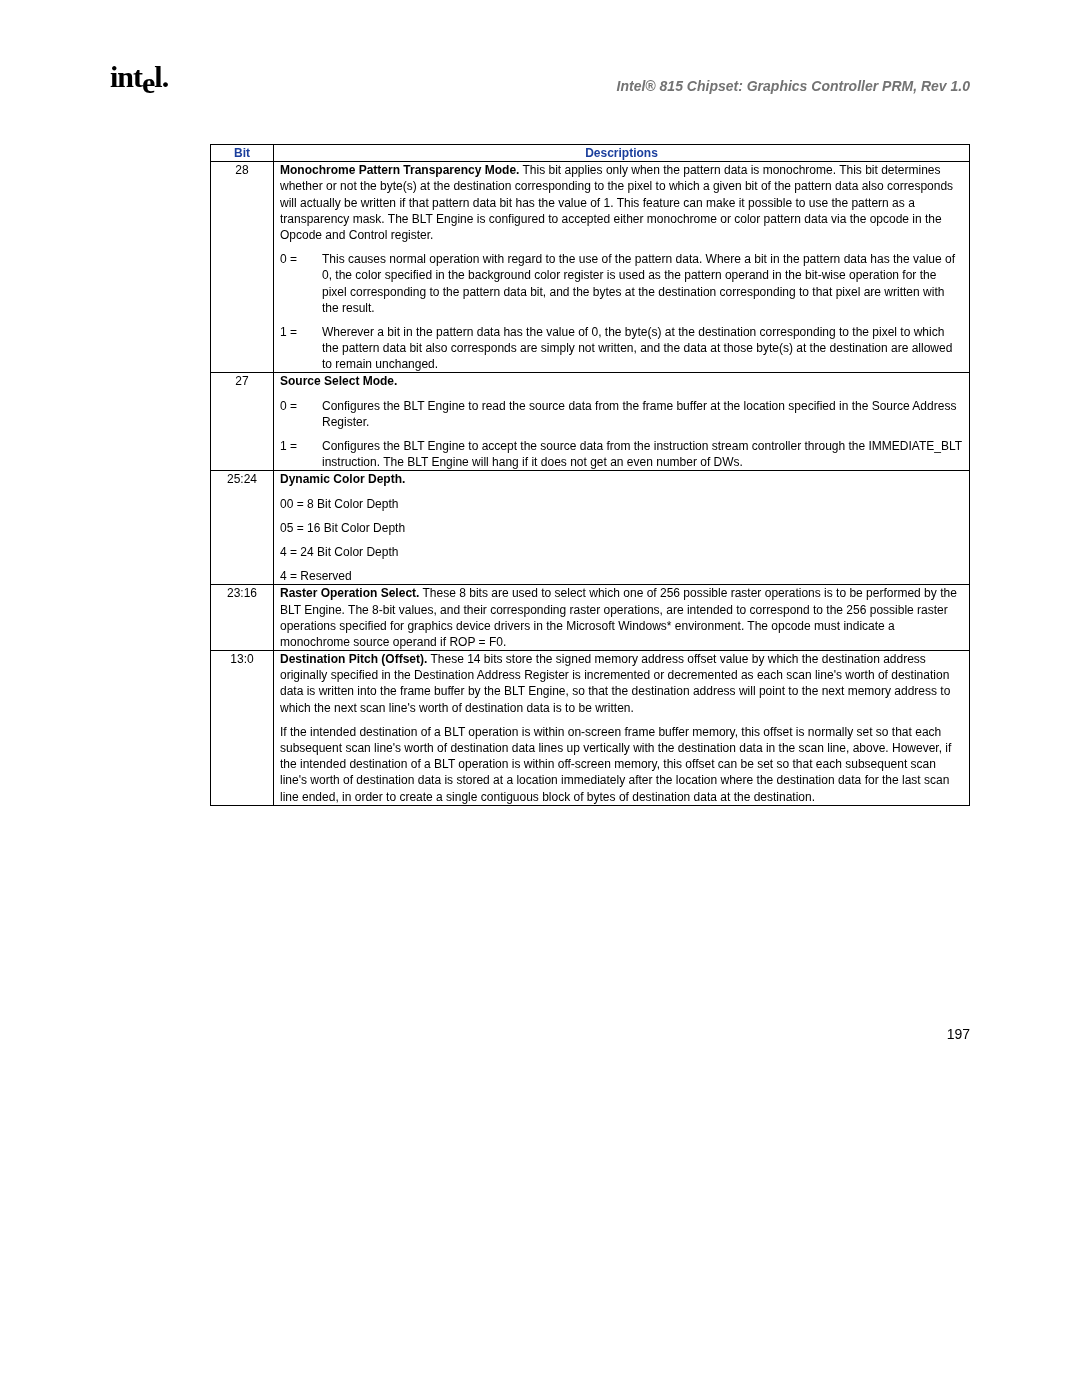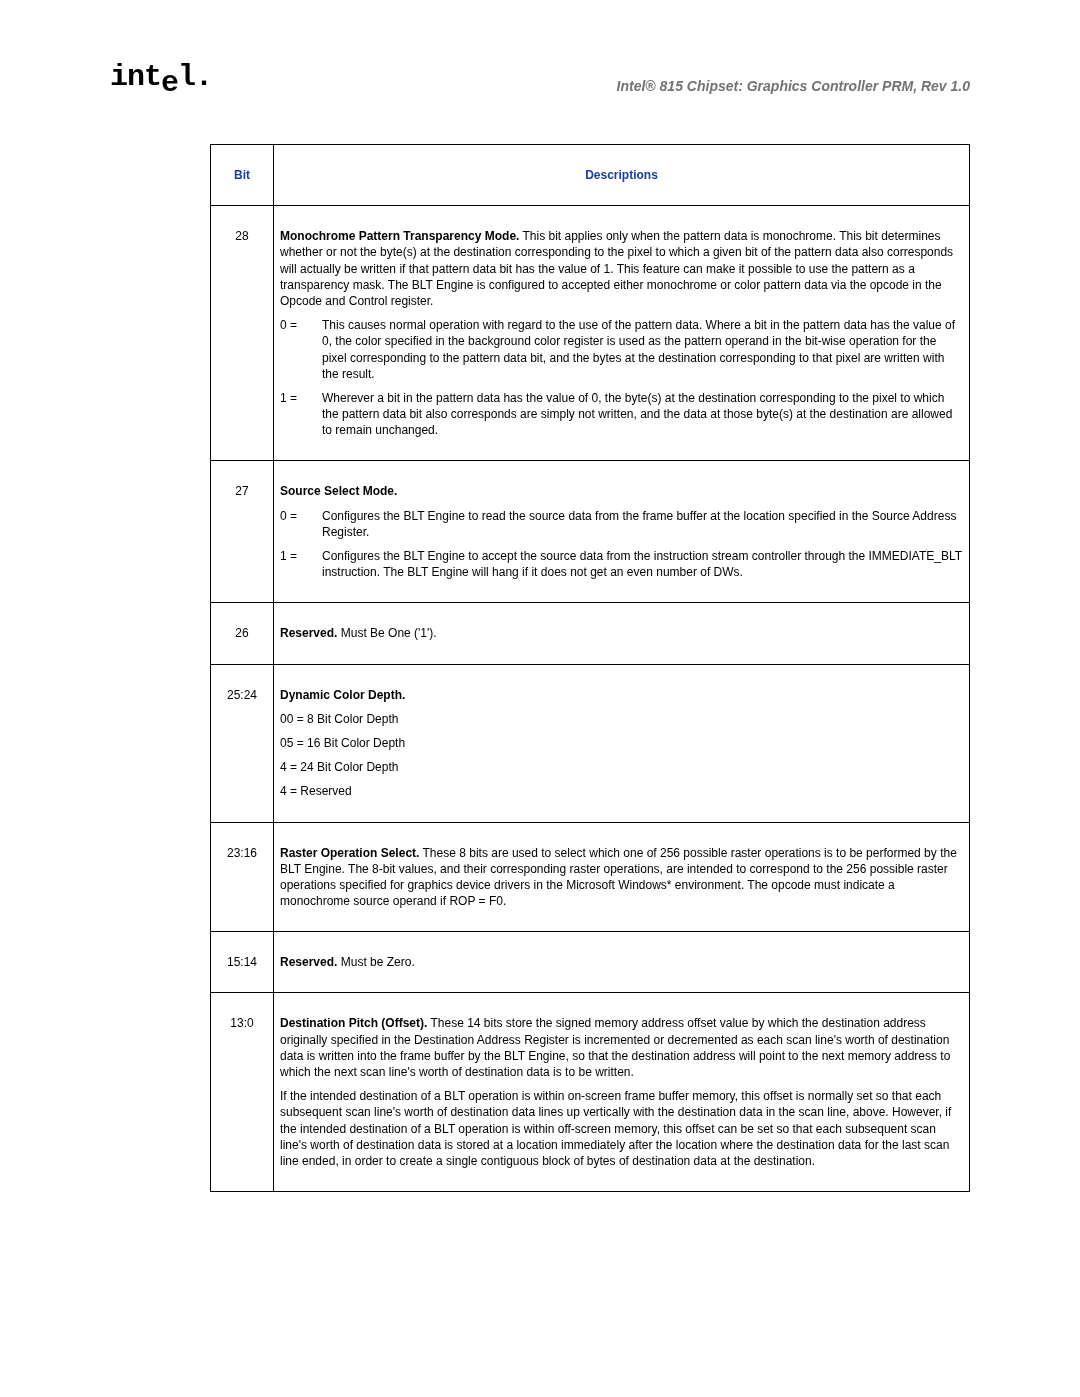--- a/index.html
+++ b/index.html
@@ -16,21 +16,21 @@
     box-sizing: border-box;
     width: 1080px;
   }
   .header-row {
     display: flex;
     justify-content: space-between;
     align-items: flex-end;
     margin-bottom: 50px;
   }
   .logo {
-    font-family: Liberation Mono, monospace;
+    font-family: Liberation Serif, serif;
     font-size: 30px;
     font-weight: bold;
     letter-spacing: -1px;
   }
   .logo .sub {
     position: relative;
     top: 6px;
     display: inline-block;
   }
   .doc-title {
@@ -42,21 +42,21 @@
   }
   table.bit-table {
     border-collapse: collapse;
     width: 100%;
     margin-left: 100px;
     width: calc(100% - 100px);
   }
   table.bit-table th,
   table.bit-table td {
     border: 1px solid #000;
-    padding: 22px 6px;
+    padding: 0 6px;
     vertical-align: top;
     font-size: 12px;
     line-height: 1.35;
   }
   table.bit-table th {
     text-align: center;
     font-weight: bold;
     color: #1a3e9c;
   }
   table.bit-table th.bit-col {
@@ -141,59 +141,48 @@
             <div class="key">0 =</div>
             <div class="val">Configures the BLT Engine to read the source data from the frame buffer at the location specified in the Source Address Register.</div>
           </div>
           <div class="subrow">
             <div class="key">1 =</div>
             <div class="val">Configures the BLT Engine to accept the source data from the instruction stream controller through the IMMEDIATE_BLT instruction. The BLT Engine will hang if it does not get an even number of DWs.</div>
           </div>
         </td>
       </tr>
 
-      <tr>
-        <td class="bit">26</td>
-        <td>
-          <b>Reserved.</b><span> Must Be One ('1').</span>
-        </td>
-      </tr>
 
       <tr>
         <td class="bit">25:24</td>
         <td>
           <div class="blk"><b>Dynamic Color Depth.</b></div>
           <div class="blk">00 = 8 Bit Color Depth</div>
           <div class="blk">05 = 16 Bit Color Depth</div>
           <div class="blk">4 = 24 Bit Color Depth</div>
           <div class="blk">4 = Reserved</div>
         </td>
       </tr>
 
       <tr>
         <td class="bit">23:16</td>
         <td>
           <b>Raster Operation Select.</b><span> These 8 bits are used to select which one of 256 possible raster operations is to be performed by the BLT Engine. The 8-bit values, and their corresponding raster operations, are intended to correspond to the 256 possible raster operations specified for graphics device drivers in the Microsoft Windows* environment. The opcode must indicate a monochrome source operand if ROP = F0.</span>
         </td>
       </tr>
 
-      <tr>
-        <td class="bit">15:14</td>
-        <td>
-          <b>Reserved.</b><span> Must be Zero.</span>
-        </td>
-      </tr>
 
       <tr>
         <td class="bit">13:0</td>
         <td>
           <div class="blk">
             <b>Destination Pitch (Offset).</b><span> These 14 bits store the signed memory address offset value by which the destination address originally specified in the Destination Address Register is incremented or decremented as each scan line's worth of destination data is written into the frame buffer by the BLT Engine, so that the destination address will point to the next memory address to which the next scan line's worth of destination data is to be written.</span>
           </div>
           <div class="blk">If the intended destination of a BLT operation is within on-screen frame buffer memory, this offset is normally set so that each subsequent scan line's worth of destination data lines up vertically with the destination data in the scan line, above. However, if the intended destination of a BLT operation is within off-screen memory, this offset can be set so that each subsequent scan line's worth of destination data is stored at a location immediately after the location where the destination data for the last scan line ended, in order to create a single contiguous block of bytes of destination data at the destination.</div>
         </td>
       </tr>
 
     </tbody>
   </table>
 
+  <div class="page-num">197</div>
 
 </div>
 
 </body></html>

